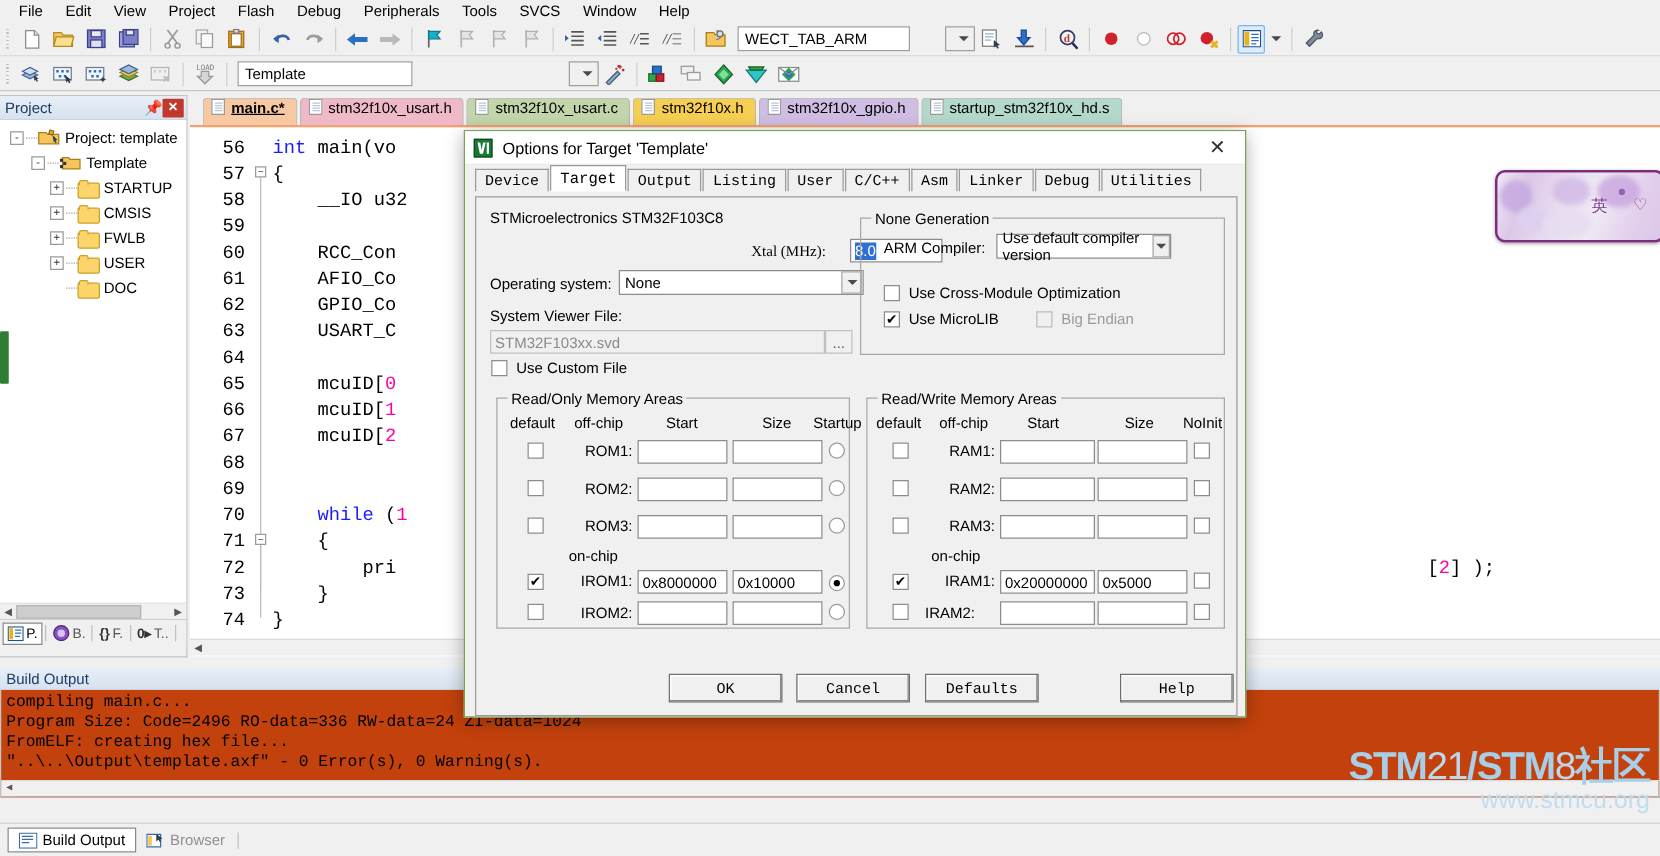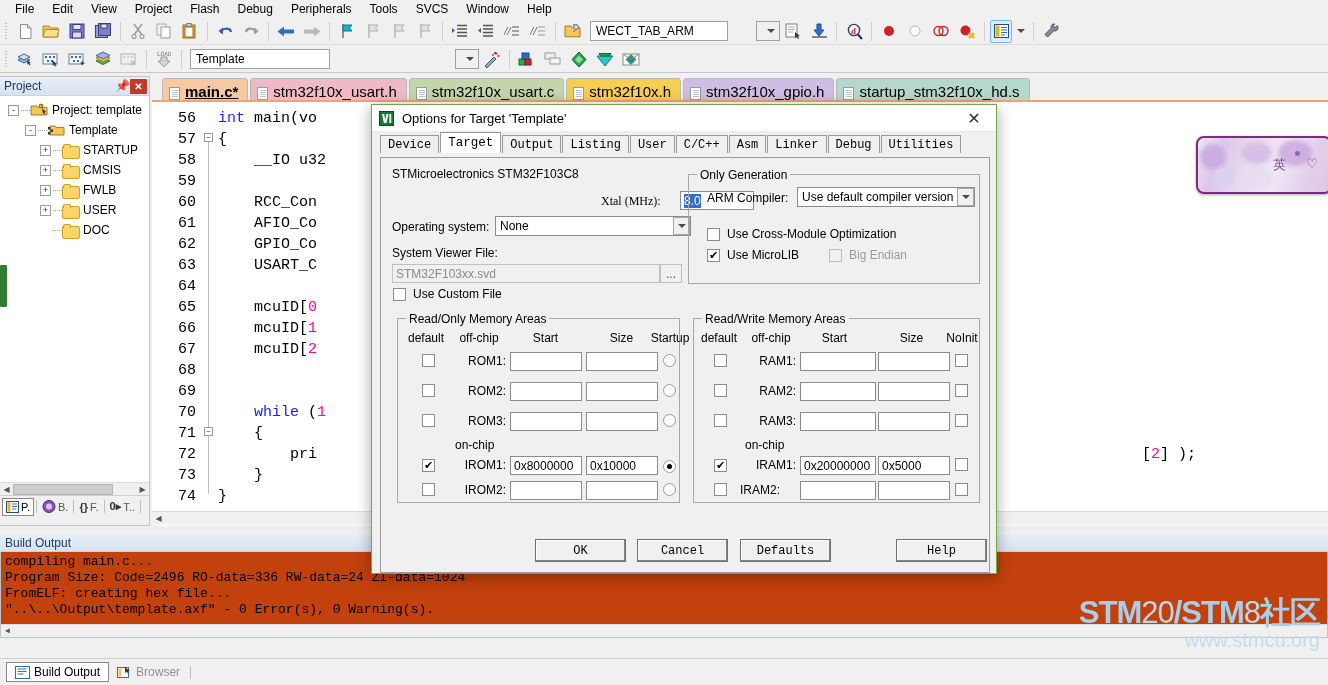--- a/index.html
+++ b/index.html
@@ -93,23 +93,23 @@
               background:#2f7d32; border-radius:1px; }
 
   
   .editorwrap {
     position: absolute; left: 152px; top: 76px; width: 1176px; height: 450px;
     background: #f6f6f6;
   }
   .tabsrow { height: 26px; background: #f0f0f0; display: flex; align-items: flex-end;
              padding-left: 10px; border-bottom: 2px solid #f4a071; }
   .ftab {
-    height: 22px; display: flex; align-items: flex-end; padding: 0 9px 0 6px;
+    height: 22px; display: flex; align-items: flex-start; padding: 0 9px 0 6px;
     border: 1px solid #b8b8b8; border-bottom: 0; border-radius: 4px 4px 0 0;
-    font-size: 15px; margin-right: 2px; color: #000; position: relative;
+    font-size: 12px; margin-right: 2px; color: #000; position: relative;
   }
   .ftab .fico { width: 11px; height: 13px; background:#fff; border:1px solid #9a9a9a;
                 margin-right: 5px; position: relative; flex:none;}
   .ftab .fico::after { content:''; position:absolute; left:2px; top:2px; width:6px; height:1px;
                        box-shadow:0 2px 0 #b9c6d6, 0 4px 0 #b9c6d6, 0 6px 0 #b9c6d6; background:#b9c6d6;}
   .ftab.active { font-weight: bold; text-decoration: underline; }
   .editorbody { position: relative; height: 422px; background: #fff; overflow: hidden; }
   .gutter { position: absolute; left:0; top:0; width: 52px; height:100%; background: #fff; }
   .lineno { position:absolute; right: 8px; font-family:"Liberation Mono", monospace;
             font-size: 15px; color:#000; }
@@ -773,21 +773,21 @@
       <div>Program Size: Code=2496 RO-data=336 RW-data=24 ZI-data=1024</div>
       <div>FromELF: creating hex file...</div>
       <div>"..\..\Output\template.axf" - 0 Error(s), 0 Warning(s).</div>
       <div class="buildhs">
         <div class="hsarrow">◀</div>
       </div>
     </div>
   </div>
 
   <div class="watermark">
-    <div class="wm1"><span>STM</span><span class="lite">20</span><span>/STM</span><span class="lite">8</span><span>社区</span></div>
+    <div class="wm1"><span>STM</span><span class="lite">21</span><span>/STM</span><span class="lite">8</span><span>社区</span></div>
     <div class="wm2">www.stmcu.org</div>
   </div>
 
   <div class="statusbar">
     <div class="stab active">
       <span style="width:15px;height:13px;margin-right:4px;">
         <svg width="15" height="13" viewBox="0 0 15 13">
             <rect x="0.5" y="0.5" width="14" height="12" fill="#fff" stroke="#3a6ca8"></rect>
             <g stroke="#3a6ca8" stroke-width="1">
               <path d="M2.5 3h9M2.5 5.5h9M2.5 8h6"></path>
@@ -879,23 +879,23 @@
       <div class="tfield ro" style="position:absolute;left:279px;top:106px;width:22px;justify-content:center;color:#555;">
           <span>...</span>
         </div>
 
       <div style="position:absolute;left:12px;top:129px;display:flex;align-items:center;gap:7px;">
         <span class="cb"></span>
         <span class="lbl">Use Custom File</span>
       </div>
 
       <div class="group" style="left:307px;top:16px;width:292px;height:110px;">
-        <span class="grouptitle">Only Generation</span>
+        <span class="grouptitle">None Generation</span>
         <div class="lbl" style="position:absolute;left:18px;top:16px;">ARM Compiler:</div>
-        <div class="combo" style="position:absolute;left:108px;top:12px;width:178px;">
+        <div class="combo" style="position:absolute;left:108px;top:12px;width:140px;">
           <span>Use default compiler version</span>
           <span class="cbtn">
               <span class="caret"></span>
             </span>
         </div>
         <div style="position:absolute;left:18px;top:52px;display:flex;align-items:center;gap:7px;">
           <span class="cb"></span>
           <span class="lbl">Use Cross-Module Optimization</span>
         </div>
         <div style="position:absolute;left:18px;top:73px;display:flex;align-items:center;gap:7px;">

